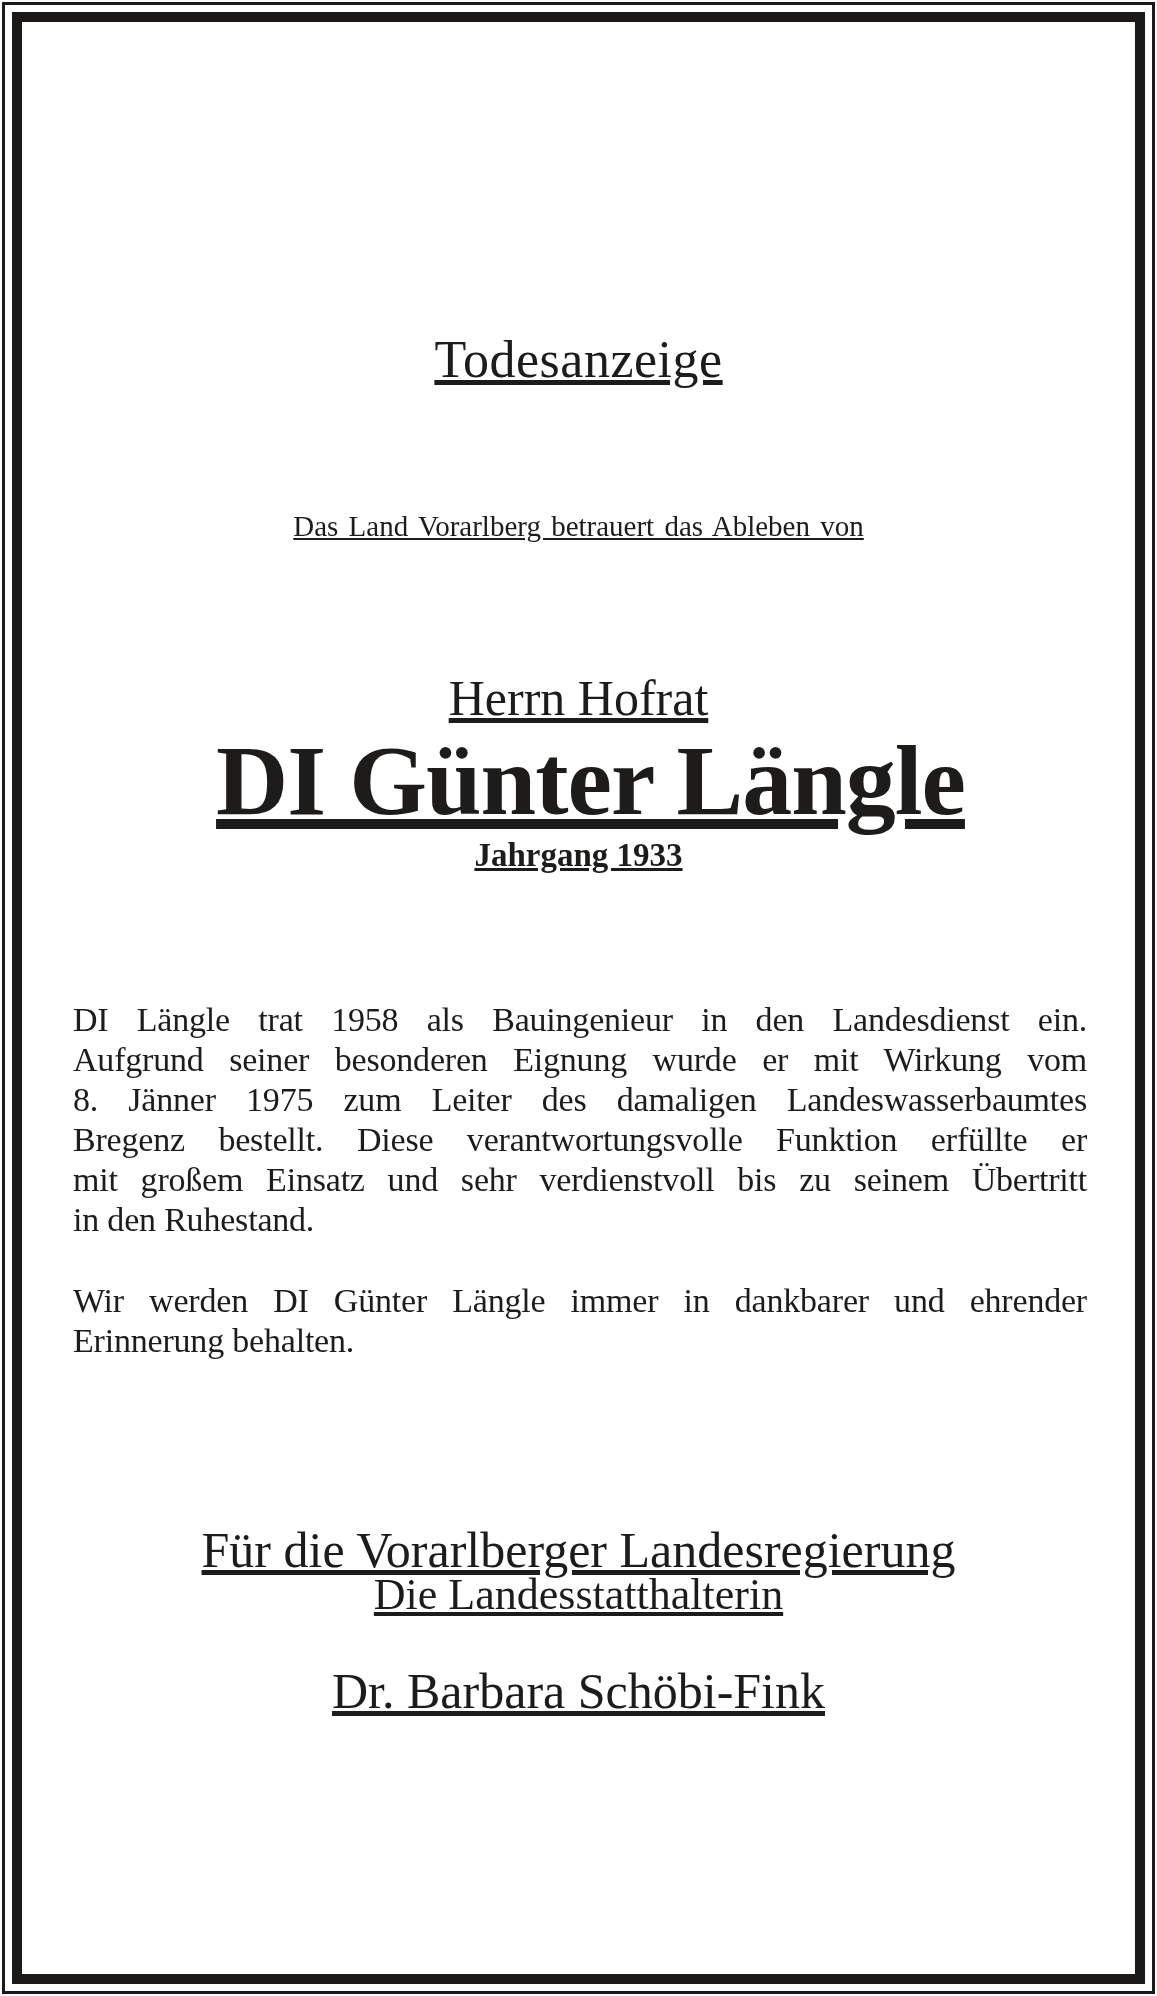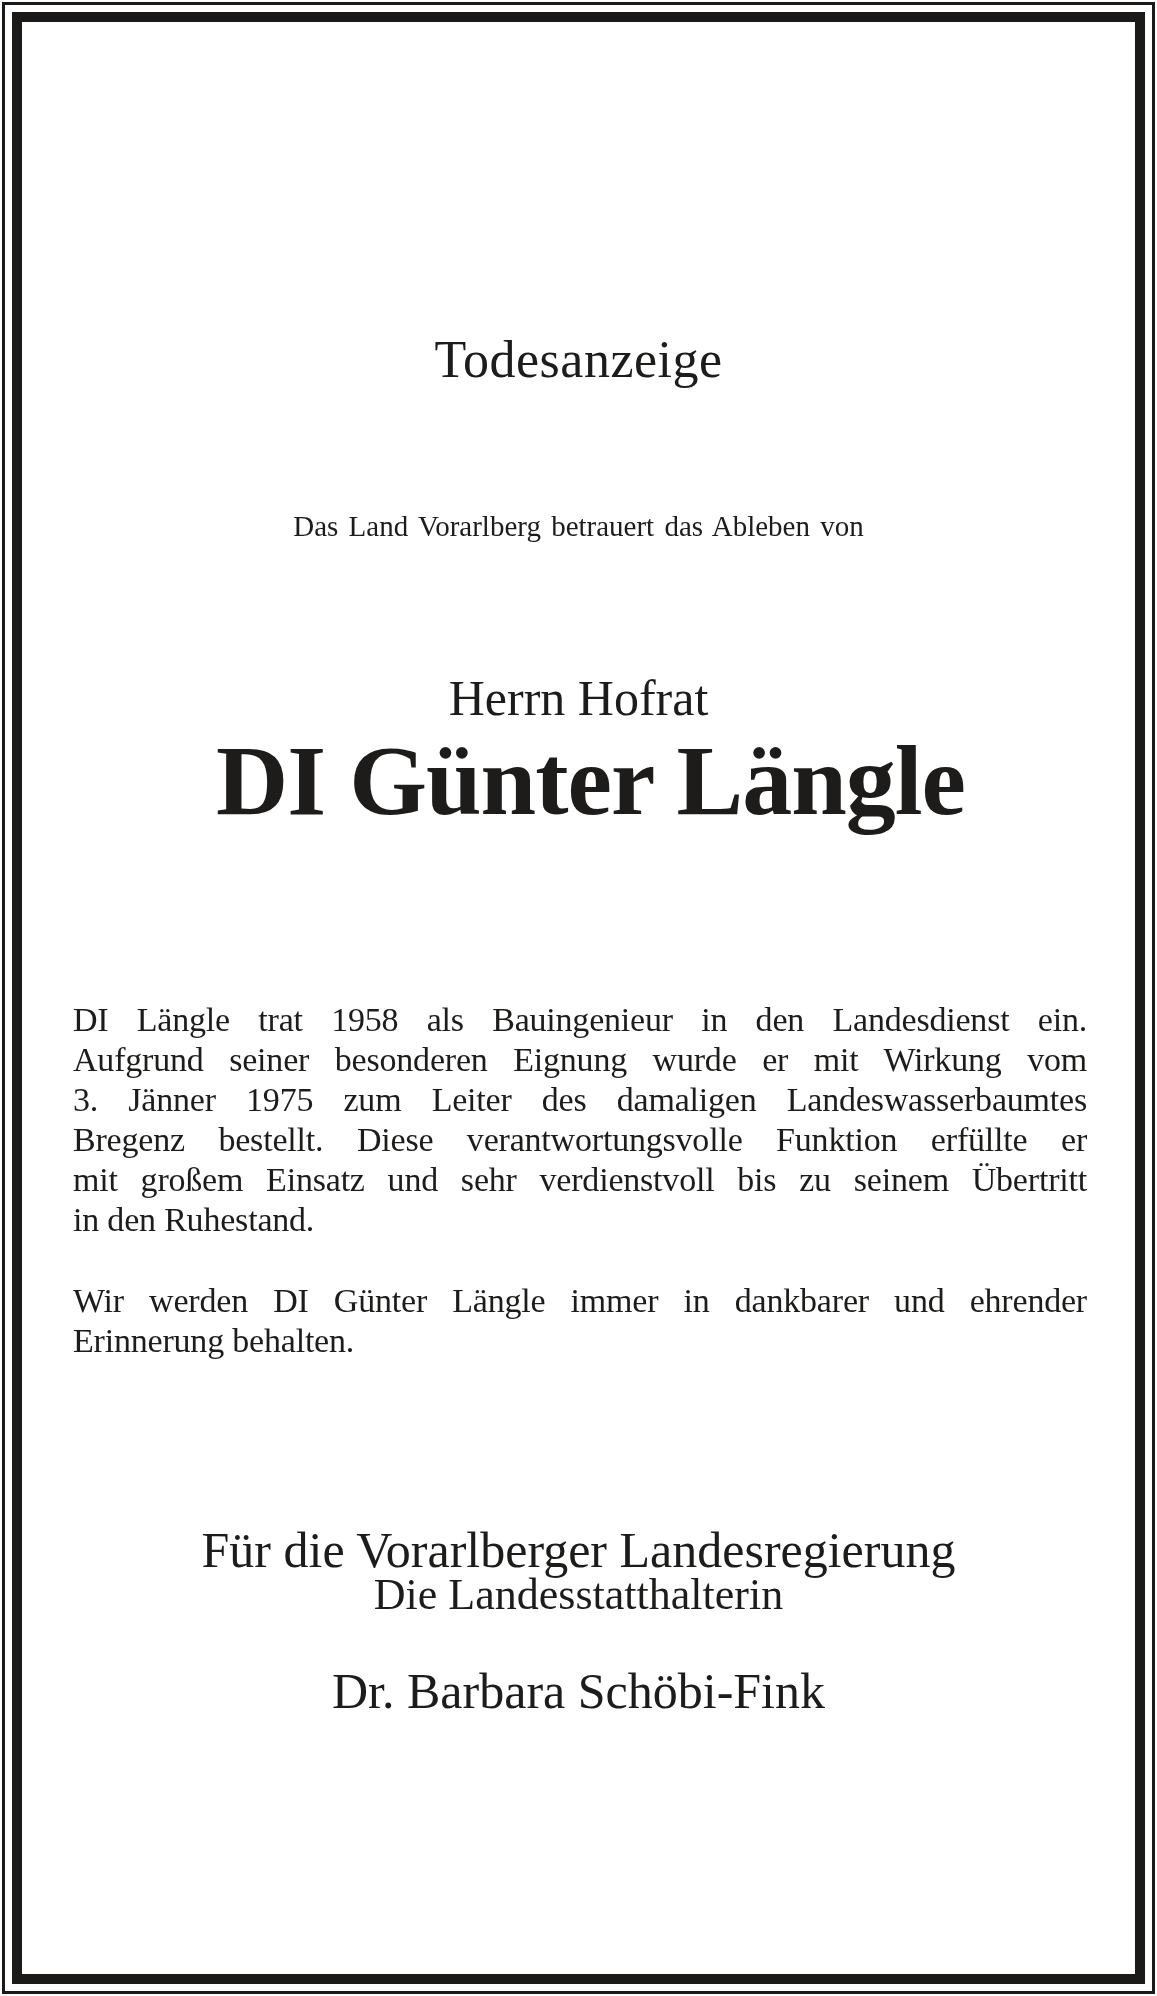--- a/index.html
+++ b/index.html
@@ -36,20 +36,21 @@
     position: absolute;
     inset: 0;
     overflow: hidden;
   }
   .abs {
     position: absolute;
     left: 0;
     right: 0;
     line-height: 1;
     white-space: nowrap;
+    text-decoration: underline;
   }
   .centered { text-align: center; }
 
   .notice-title {
     top: 312px;
     font-size: 52px;
     letter-spacing: 0.5px;
   }
   .intro-line {
     top: 490px;
@@ -104,25 +105,26 @@
       <div class="content">
 
         <div class="abs centered notice-title">Todesanzeige</div>
 
         <div class="abs centered intro-line">Das Land Vorarlberg betrauert das Ableben von</div>
 
         <div class="abs centered honorific">Herrn Hofrat</div>
 
         <div class="abs centered deceased-name">DI Günter Längle</div>
 
+        <div class="abs centered birth-year">Jahrgang 1933</div>
 
         <div class="body-block career-par">
             <div>DI Längle trat 1958 als Bauingenieur in den Landesdienst ein.</div>
             <div>Aufgrund seiner besonderen Eignung wurde er mit Wirkung vom</div>
-            <div>3. Jänner 1975 zum Leiter des damaligen Landeswasserbaumtes</div>
+            <div>8. Jänner 1975 zum Leiter des damaligen Landeswasserbaumtes</div>
             <div>Bregenz bestellt. Diese verantwortungsvolle Funktion erfüllte er</div>
             <div>mit großem Einsatz und sehr verdienstvoll bis zu seinem Übertritt</div>
             <div>in den Ruhestand.</div>
           </div>
 
         <div class="body-block tribute-par">
             <div>Wir werden DI Günter Längle immer in dankbarer und ehrender</div>
             <div>Erinnerung behalten.</div>
           </div>
 

